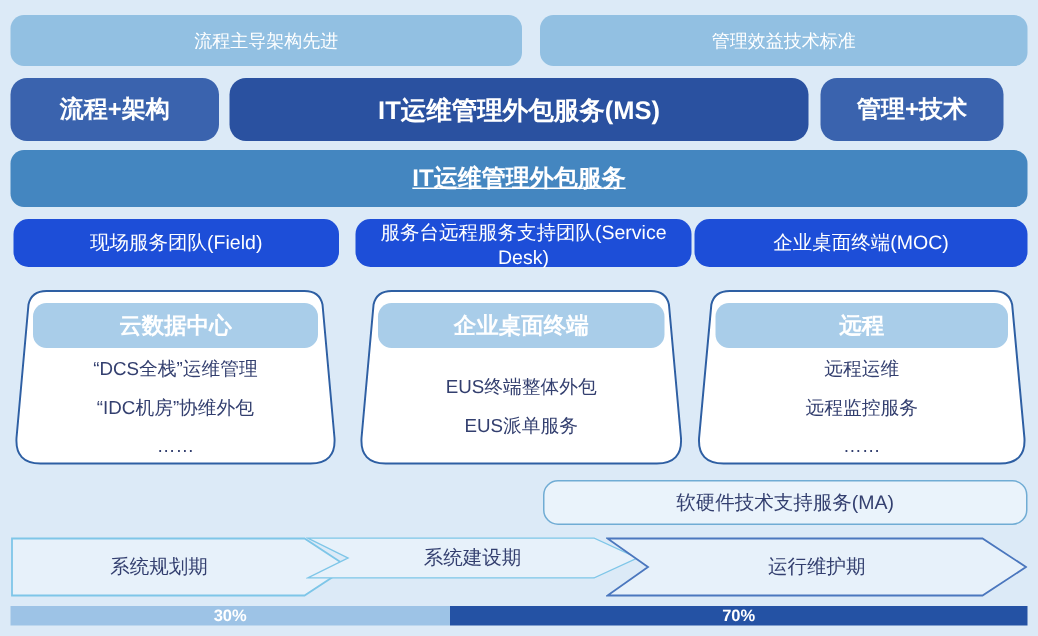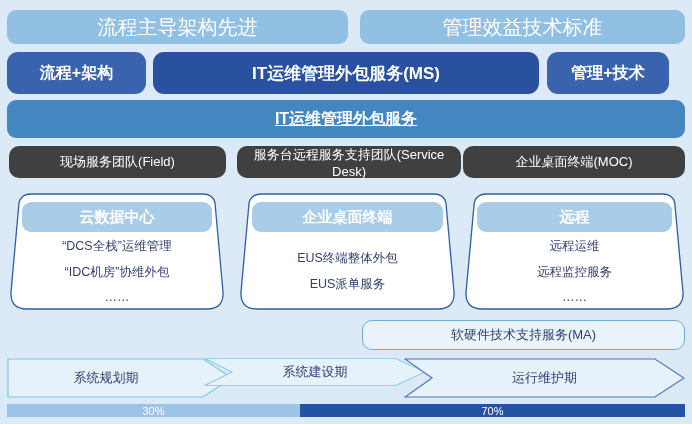--- a/index.html
+++ b/index.html
@@ -12,39 +12,39 @@
     width:692px;height:424px;
     background:#dceaf7;
     overflow:hidden;
   }
   .abs{position:absolute;box-sizing:border-box;}
   .center{display:flex;align-items:center;justify-content:center;text-align:center;}
 
   
   .banner{
     background:#92c0e2;color:#ffffff;
-    border-radius:9px;font-size:20px;
+    border-radius:9px;font-size:12px;
   }
   
   .pill-dark{
     background:#3a63ae;color:#ffffff;
     border-radius:11px;font-size:16px;font-weight:bold;
   }
   .pill-center{
     background:#2a51a0;color:#ffffff;
     border-radius:11px;font-size:17px;font-weight:bold;
   }
   
   .mainbar{
     background:#4486c0;color:#ffffff;
     border-radius:9px;font-size:16px;font-weight:bold;
   }
   
   .team{
-    background:#404040;color:#ffffff;
+    background:#1d4ed8;color:#ffffff;
     border-radius:10px;font-size:13px;
   }
   
   .card{overflow:visible;}
   .card svg.shape{position:absolute;left:0;top:0;width:100%;height:100%;}
   .card-inner{
     position:absolute;left:0;top:0;width:100%;height:100%;
     display:flex;flex-direction:column;align-items:center;
   }
   .card-title{
@@ -60,21 +60,21 @@
   
   .support{
     background:#eaf3fb;border:1px solid #70acd4;
     border-radius:10px;color:#333f6f;font-size:13px;
   }
   
   .phase{color:#333f6f;font-size:13px;}
   .phase svg{position:absolute;left:0;top:0;width:100%;height:100%;}
   .phase .lbl{position:relative;}
   
-  .bar{display:flex;}
+  .bar{display:flex;font-weight:bold;}
   .bar-seg{
     height:100%;display:flex;align-items:center;justify-content:center;
     color:#ffffff;font-size:11px;
   }
   .bar-left{background:#9dc3e6;}
   .bar-right{background:#2452a4;}
 </style>
 </head>
 <body>
 

